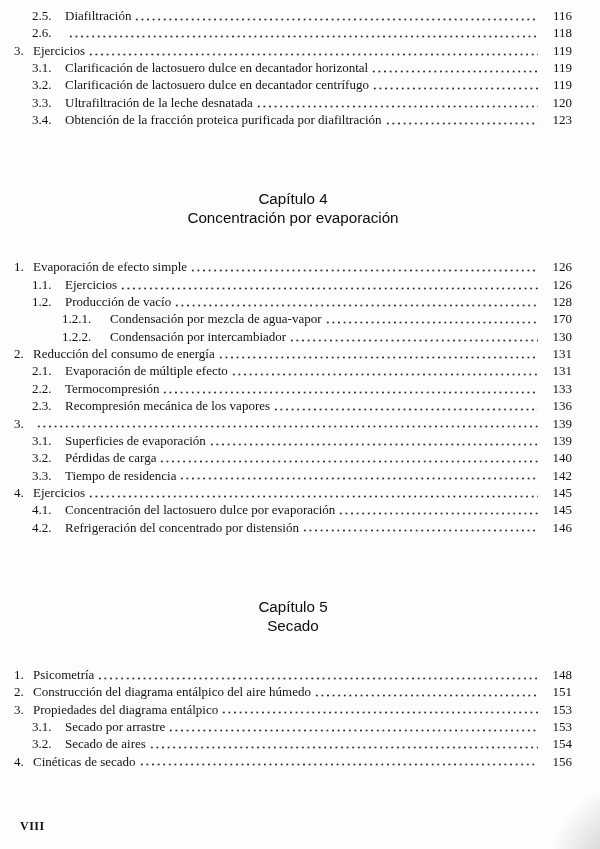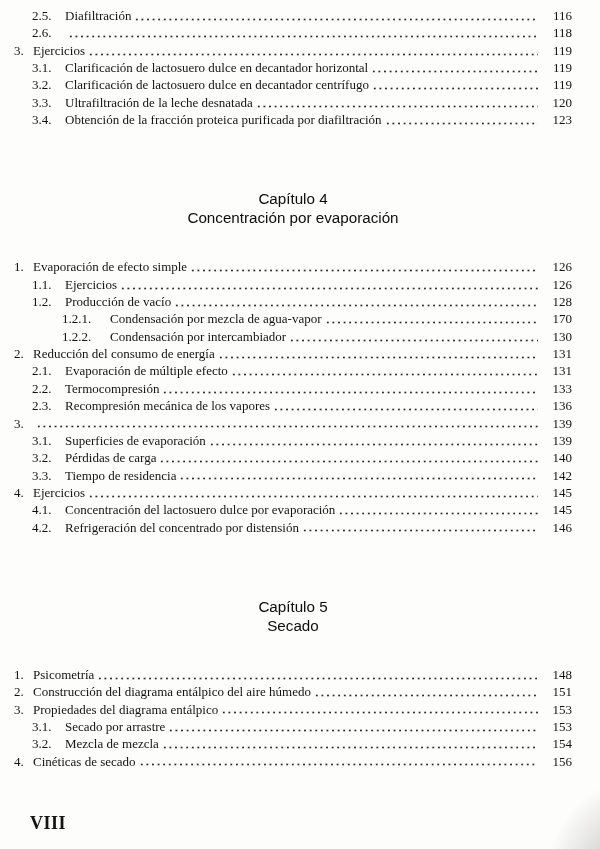--- a/index.html
+++ b/index.html
@@ -47,24 +47,24 @@
     font-family: "Liberation Sans", sans-serif;
     font-weight: normal;
     font-size: 15.2px;
     line-height: 19px;
     margin-top: 61px;
     margin-bottom: 31px;
     color: #0d0d0d;
   }
   .footer {
     position: absolute;
-    left: 30px;
+    left: 20px;
     bottom: 15px;
     font-weight: bold;
-    font-size: 18px;
+    font-size: 12px;
     letter-spacing: 0.5px;
   }
   .smudge {
     position: absolute;
     right: -26px;
     bottom: -30px;
     width: 90px;
     height: 110px;
     background: radial-gradient(ellipse at 100% 100%, rgba(90,88,82,0.38), rgba(90,88,82,0) 62%);
     pointer-events: none;
@@ -243,21 +243,21 @@
           <span class="pg">153</span>
         </div>
         <div class="row lvl1">
           <span class="num">3.1.</span>
           <span class="title">Secado por arrastre</span>
           <span class="leader"></span>
           <span class="pg">153</span>
         </div>
         <div class="row lvl1">
           <span class="num">3.2.</span>
-          <span class="title">Mezcla de mezcla</span>
+          <span class="title">Secado de aires</span>
           <span class="leader"></span>
           <span class="pg">154</span>
         </div>
         <div class="row lvl0">
           <span class="num">4.</span>
           <span class="title">Cinéticas de secado</span>
           <span class="leader"></span>
           <span class="pg">156</span>
         </div>
       </div>

